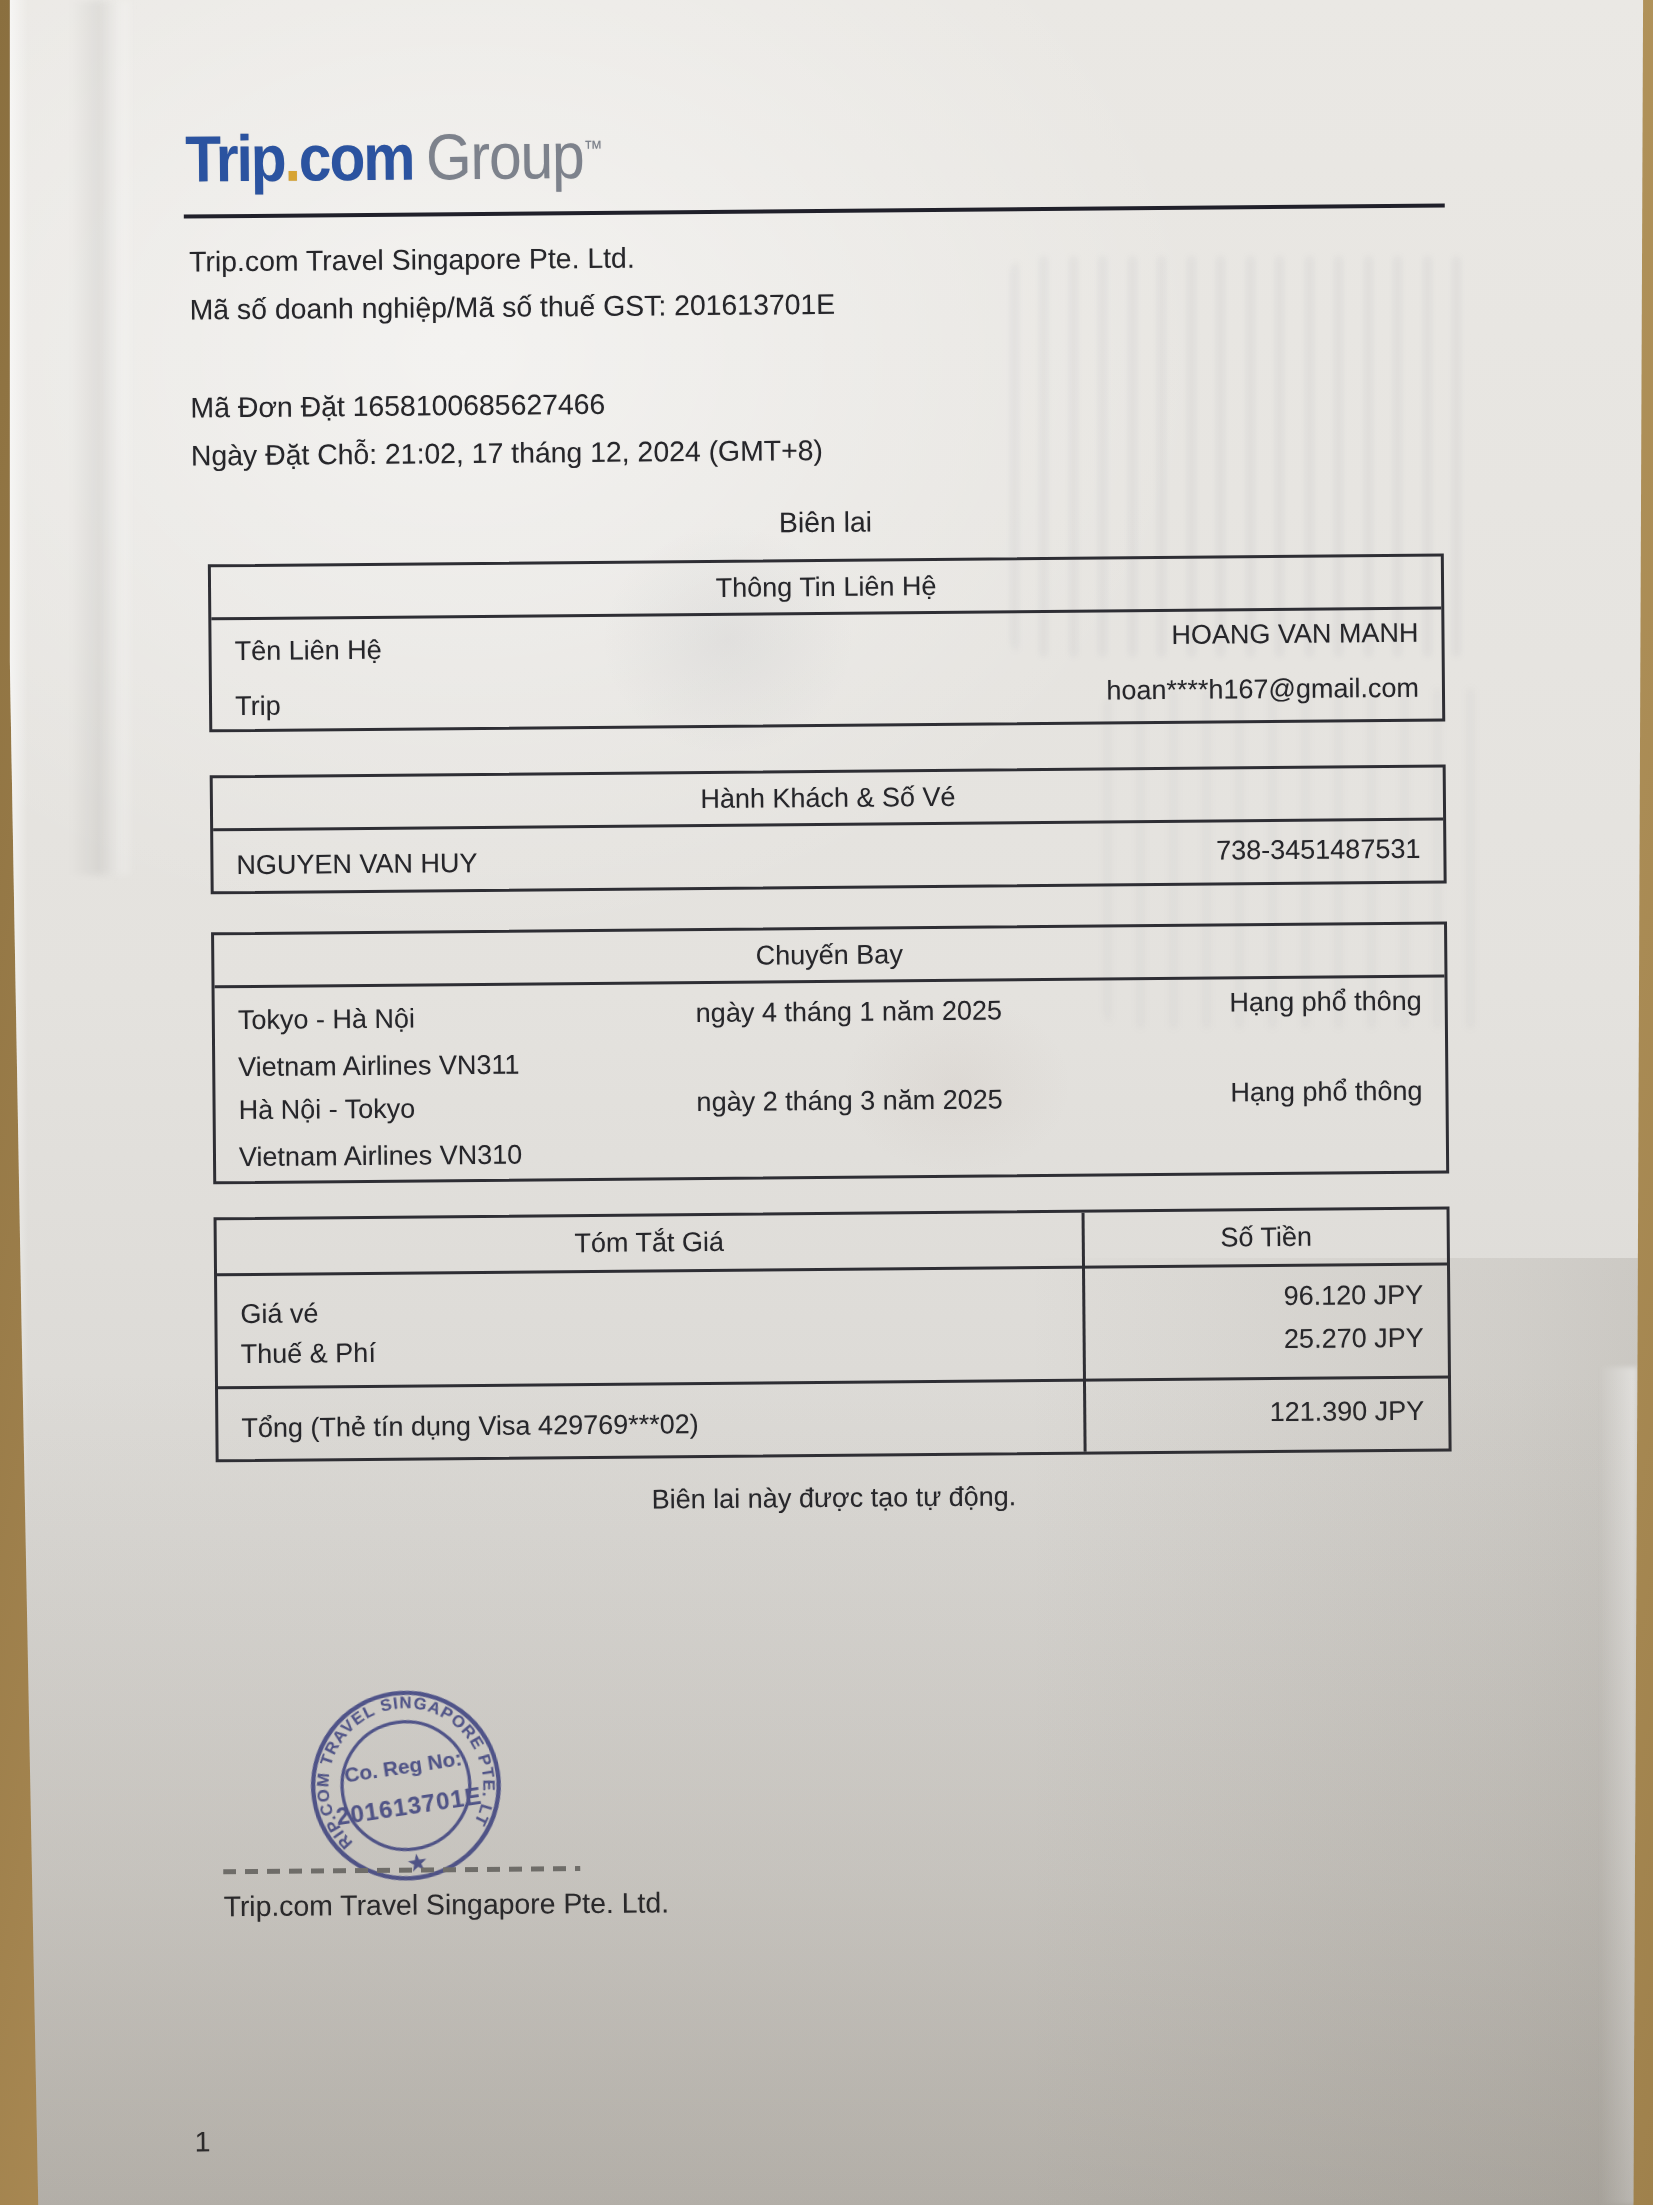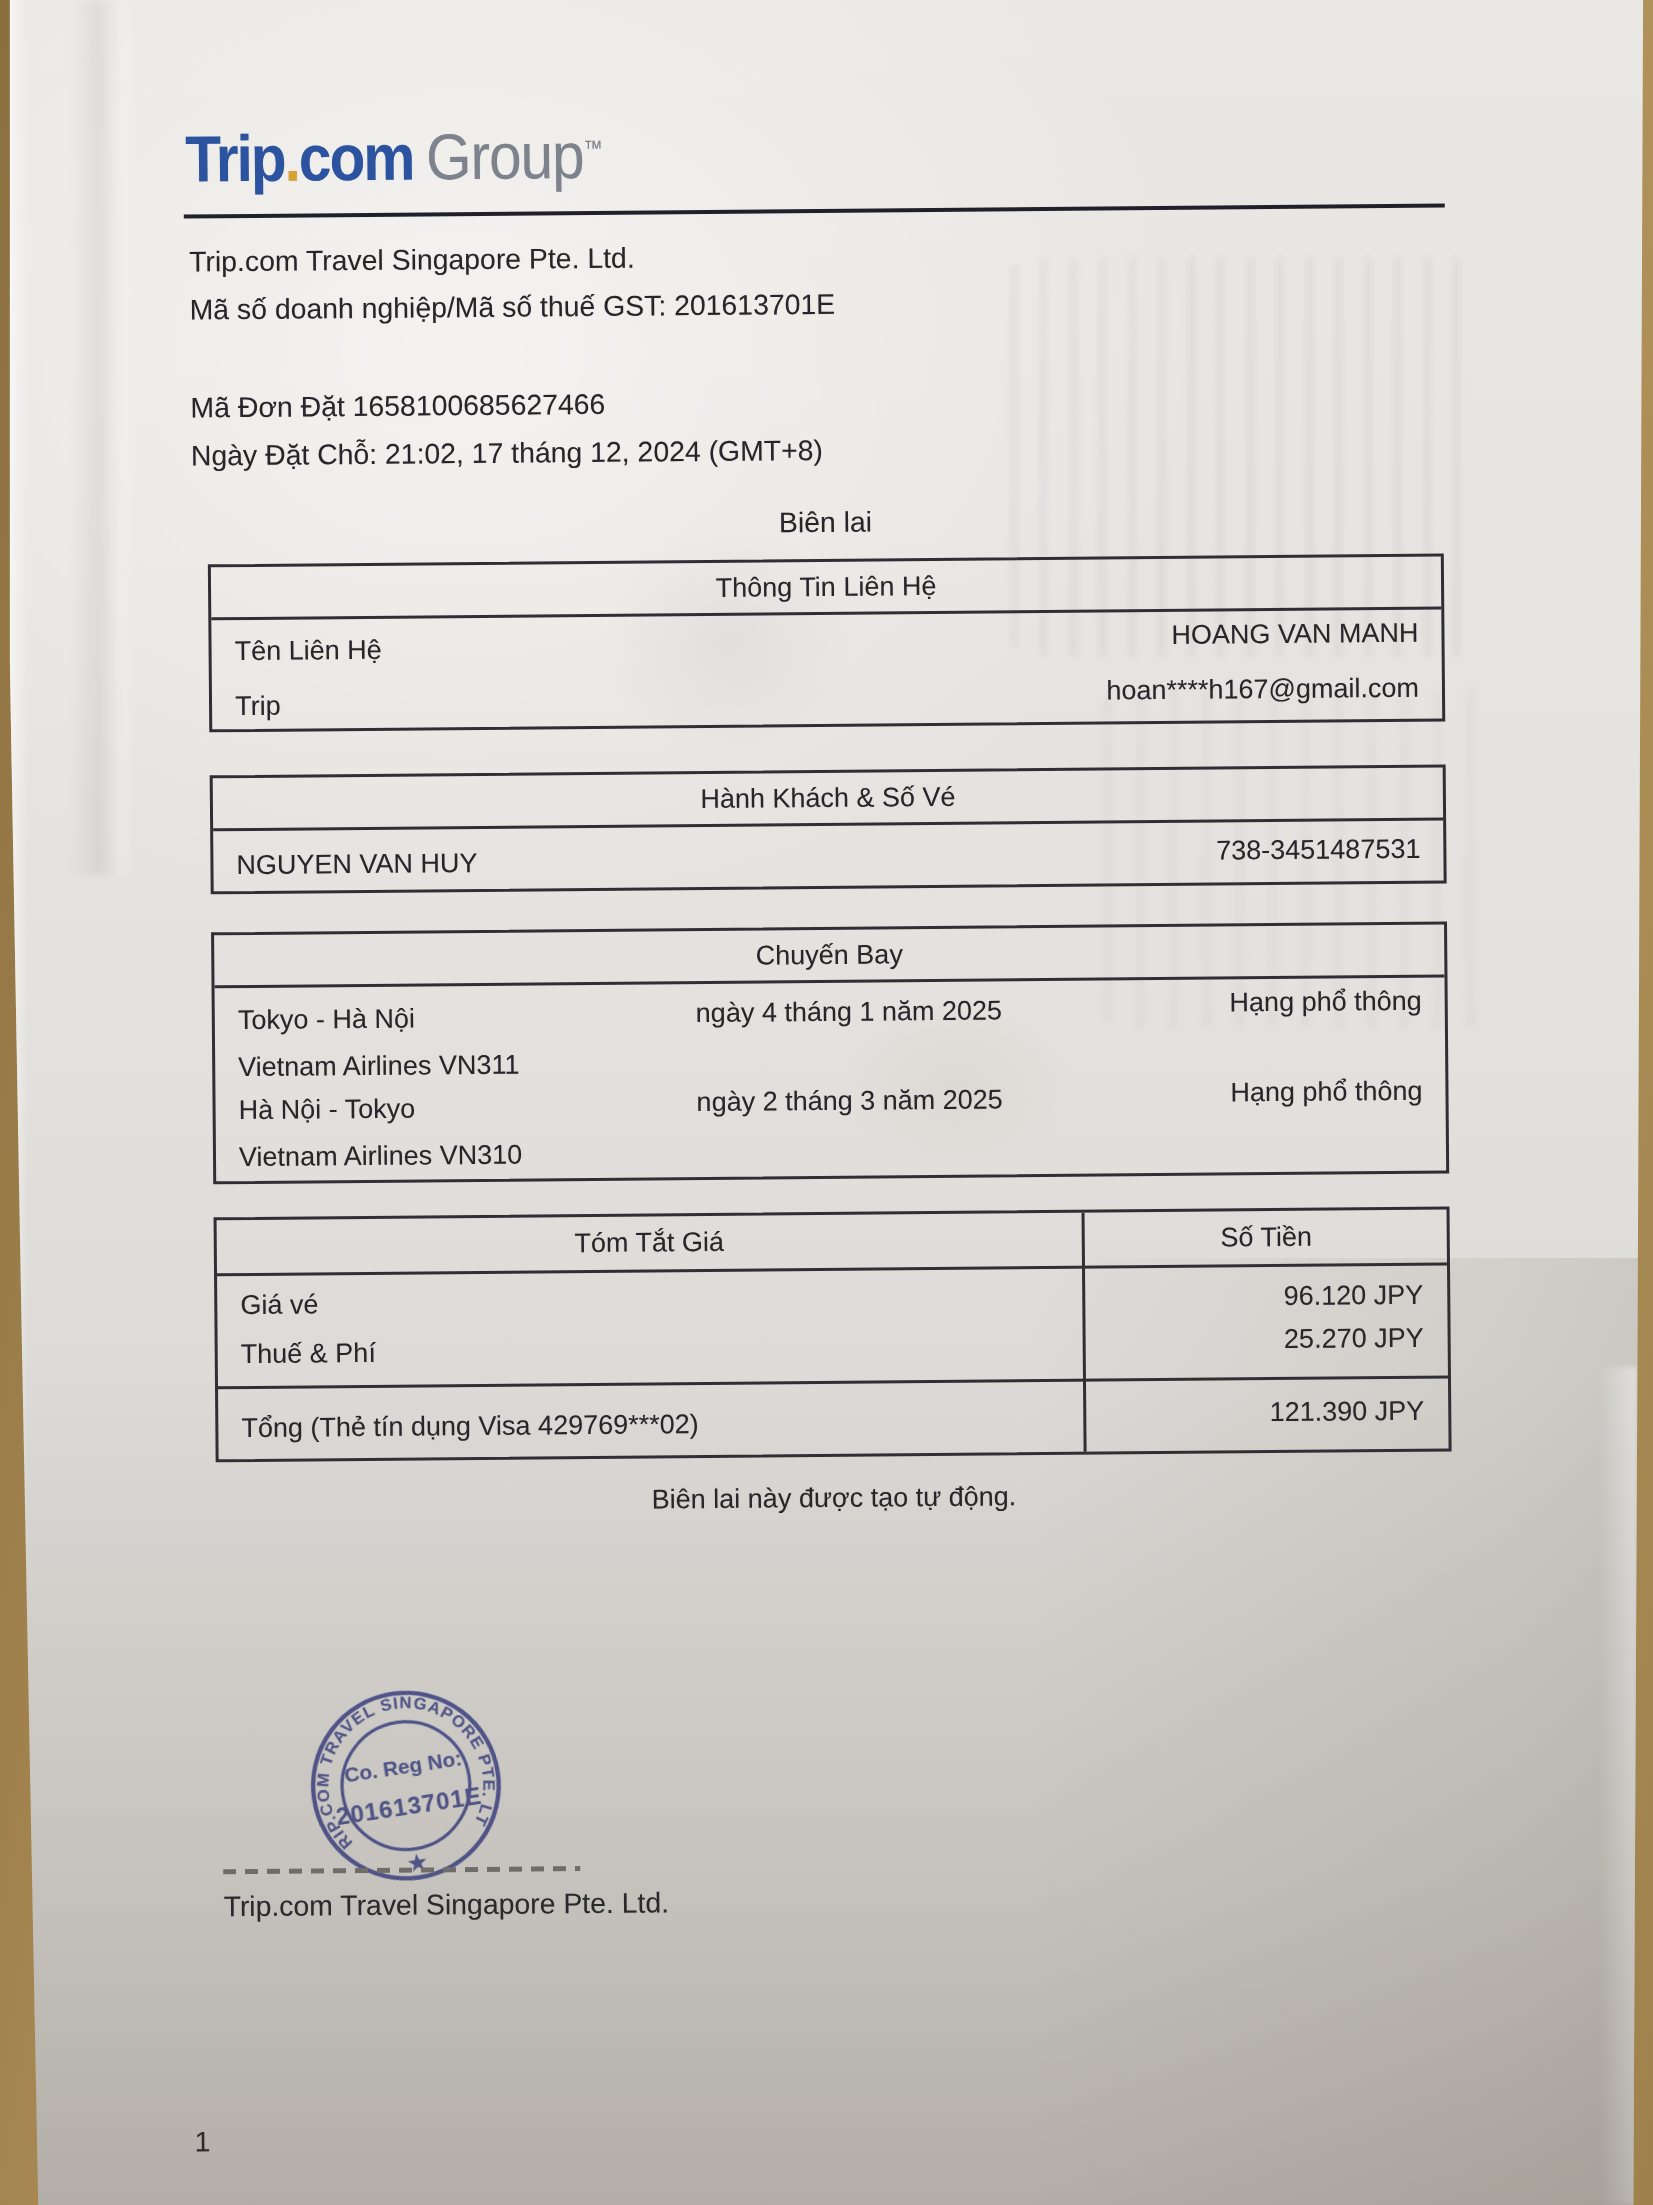--- a/index.html
+++ b/index.html
@@ -120,21 +120,21 @@
       <div class="cell" style="left:481px;top:156px;">ngày 2 tháng 3 năm 2025</div>
       <div class="cell cell-r" style="right:23px;top:151px;">Hạng phổ thông</div>
       <div class="cell" style="left:23px;top:207px;">Vietnam Airlines VN310</div>
     </div>
 
     <div class="abs tbl tbl4">
       <div class="tbl4-hdr-left">Tóm Tắt Giá</div>
       <div class="tbl4-hdr-right">Số Tiền</div>
       <div style="position:absolute;left:0;right:0;top:53px;height:3.3px;background:#2e2e34;"></div>
       <div class="tbl4-divider"></div>
-      <div class="cell" style="left:23px;top:70px;">Giá vé</div>
+      <div class="cell" style="left:23px;top:79px;">Giá vé</div>
       <div class="cell cell-r" style="right:24px;top:70px;">96.120 JPY</div>
       <div class="cell" style="left:23px;top:119px;">Thuế &amp; Phí</div>
       <div class="cell cell-r" style="right:24px;top:113px;">25.270 JPY</div>
       <div class="tbl4-sep"></div>
       <div class="cell" style="left:23px;top:193px;">Tổng (Thẻ tín dụng Visa 429769***02)</div>
       <div class="cell cell-r" style="right:24px;top:186px;">121.390 JPY</div>
     </div>
 
     <div class="abs auto-note">Biên lai này được tạo tự động.</div>
 

